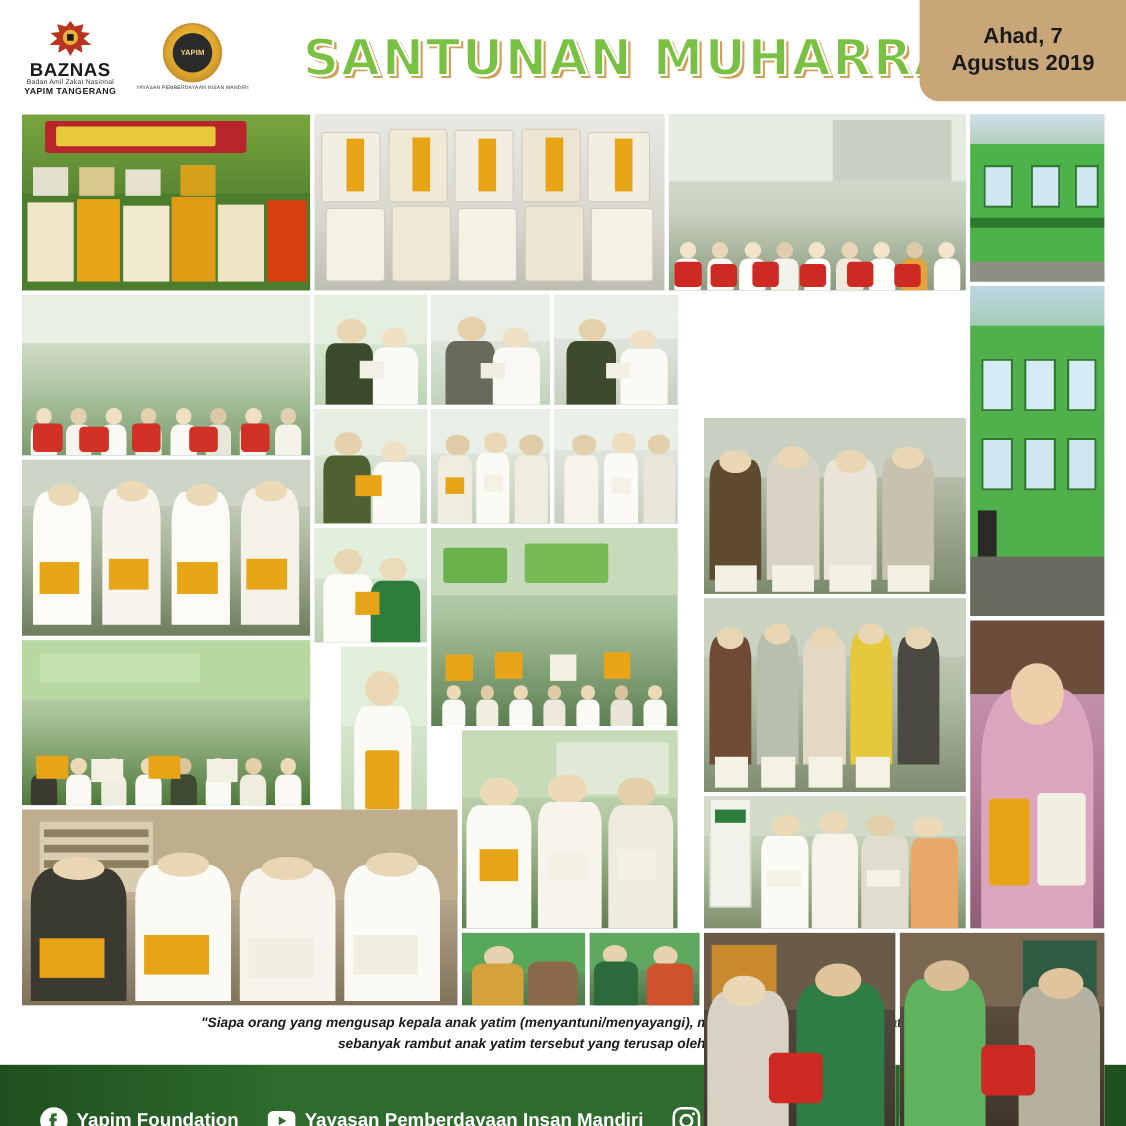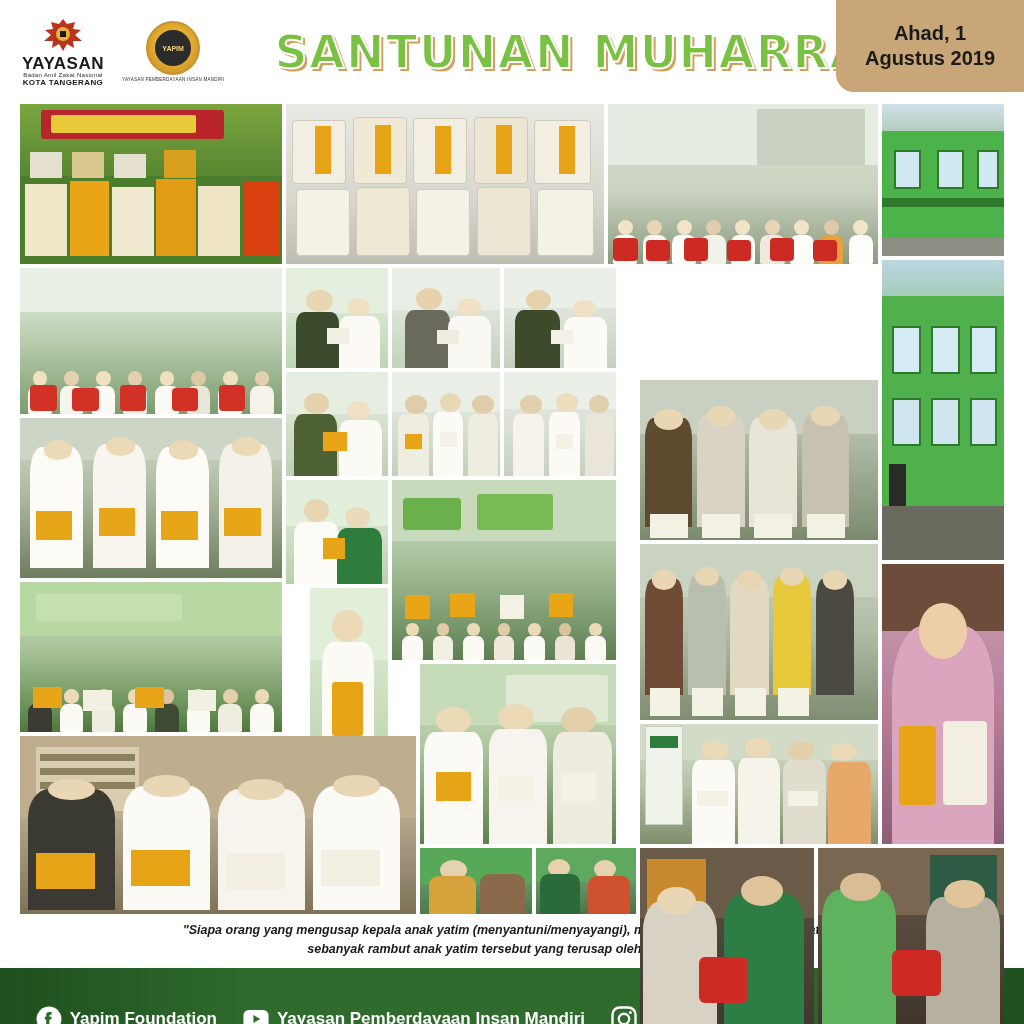--- a/index.html
+++ b/index.html
@@ -152,40 +152,40 @@
 
       <div class="logo-block">
         <div class="garuda">
           <svg width="44" height="36" viewBox="0 0 44 36">
             <path d="M22 2 L26 7 L34 5 L32 12 L40 13 L34 18 L41 24 L32 24 L33 31 L26 27 L22 34 L18 27 L11 31 L12 24 L3 24 L10 18 L4 13 L12 12 L10 5 L18 7 Z" fill="#b8341f"></path>
             <circle cx="22" cy="17" r="7" fill="#e8b33a"></circle>
             <rect x="19" y="14" width="6" height="6" fill="#1a1a1a"></rect>
           </svg>
         </div>
         <div class="baznas-text">
-          <div class="baznas-title">YAYASAN</div>
+          <div class="baznas-title">BAZNAS</div>
           <div class="baznas-sub">Badan Amil Zakat Nasional</div>
-          <div class="baznas-city">KOTA TANGERANG</div>
+          <div class="baznas-city">YAPIM TANGERANG</div>
         </div>
       </div>
 
       <div class="yapim-logo">
         <div class="yapim-circle">
           <div class="yapim-inner">YAPIM</div>
         </div>
         <div class="yapim-caption">YAYASAN PEMBERDAYAAN INSAN MANDIRI</div>
       </div>
     </div>
 
     <div class="title-wrap">
       <div class="main-title">SANTUNAN MUHARRAM</div>
     </div>
 
     <div class="date-badge">
-      <div>Ahad, 1</div>
+      <div>Ahad, 7</div>
       <div>Agustus 2019</div>
     </div>
   </div>
 
   <div class="grid">
 
     <div class="cell" style="left:0;top:0;width:262px;height:160px;">
       <div class="ph" style="background:linear-gradient(180deg,#7aa53f 0%,#5c8a33 40%,#3e6d28 100%);">
         <div class="rect" style="left:8%;top:4%;width:70%;height:18%;background:#b8252a;border-radius:3px;"></div>
         <div class="rect" style="left:12%;top:7%;width:55%;height:11%;background:#e8c93a;border-radius:2px;"></div>

